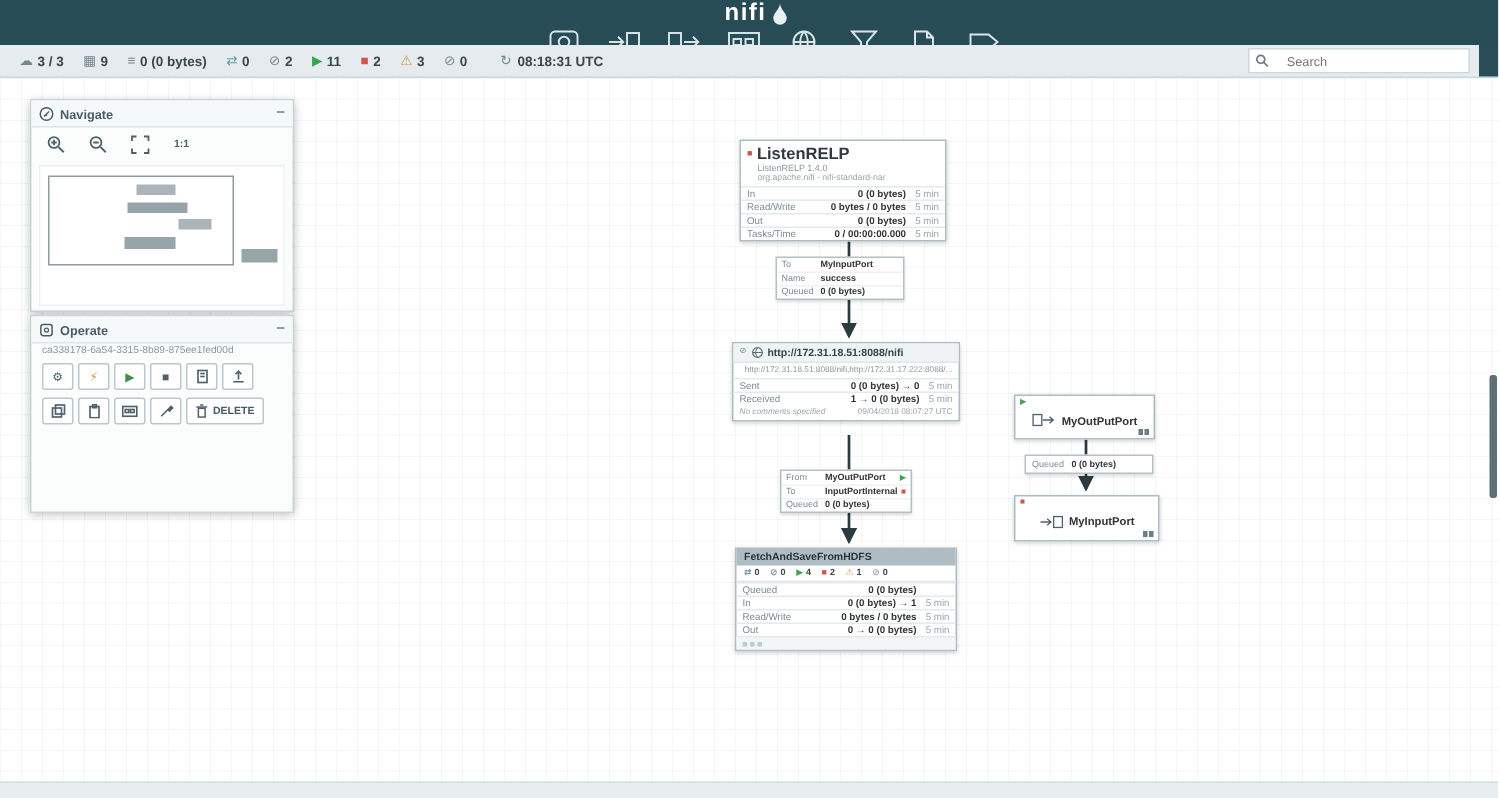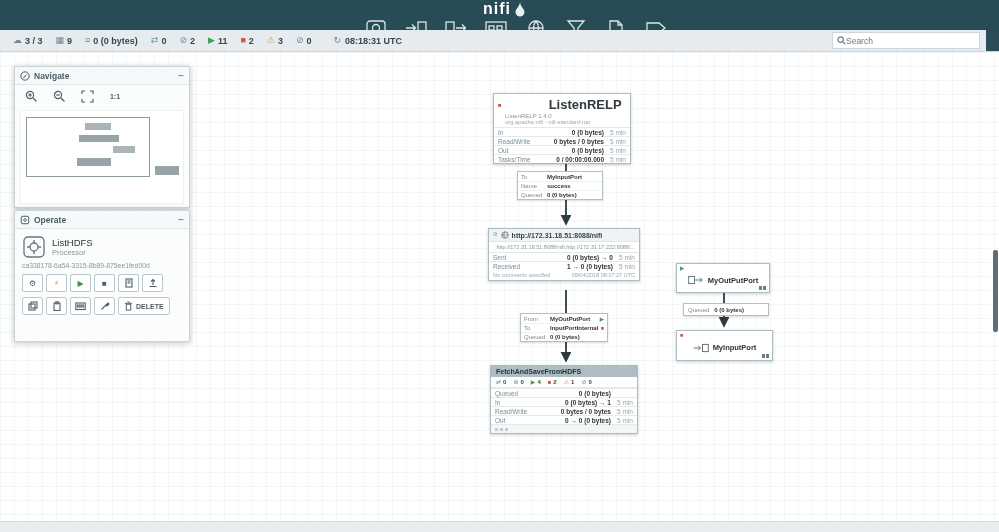--- a/index.html
+++ b/index.html
@@ -20,33 +20,33 @@
   .sbar { position:absolute; left:0; top:30px; width:999px; height:22px; background:#e5ebee; border-bottom:1px solid #ccd7db; display:flex; align-items:center; font-size:9px; color:#3c4a51; }
   .stat { display:flex; align-items:center; gap:3px; margin-left:13px; white-space:nowrap; }
   .stat .ic { font-size:9px; color:#72878f; line-height:1; }
   .stat.c-green .ic { color:#3da353; }
   .stat.c-red .ic { color:#d0564a; }
   .stat.c-amber .ic { color:#cf9b41; }
   .stat.c-blue .ic { color:#6d98a8; }
   .stat .v { font-weight:bold; color:#3a464c; }
   .refresh { display:flex; align-items:center; gap:4px; margin-left:22px; }
   .search-wrap { margin-left:auto; display:flex; align-items:center; background:#fff; border:1px solid #ccd7db; height:17px; width:148px; padding:0 4px; }
-  .search-wrap input { border:none; outline:none; font-size:8.5px; width:120px; color:#333; background:transparent; margin-left:0; }
+  .search-wrap input { border:none; outline:none; font-size:8.5px; width:120px; color:#333; background:transparent; margin-left:12px; }
   .sbar-block { width:13px; height:21px; background:#2b4d57; margin-left:6px; }
 
   
   .canvas { position:absolute; left:0; top:52px; width:999px; height:480px; background:#fff;
     background-image:
       linear-gradient(to right, rgba(40,90,100,0.05) 1px, transparent 1px),
       linear-gradient(to bottom, rgba(40,90,100,0.05) 1px, transparent 1px);
     background-size:14px 14px; }
   .arrows { position:absolute; left:0; top:0; width:100%; height:100%; z-index:1; }
 
   
-  .panel { position:absolute; left:14px; width:176px; background:#fbfdfd; border:1px solid #c8d5d9; box-shadow:0 1px 6px rgba(0,0,0,0.25); z-index:5; }
+  .panel { position:absolute; left:20px; width:176px; background:#fbfdfd; border:1px solid #c8d5d9; box-shadow:0 1px 6px rgba(0,0,0,0.25); z-index:5; }
   .panel-hd { height:18px; display:flex; align-items:center; padding:0 5px; border-bottom:1px solid #dde6e9; background:#f6f9fa; }
   .panel-hd .t { font-size:8.5px; font-weight:bold; color:#4a5d66; margin-left:4px; }
   .panel-hd .min { margin-left:auto; color:#7b8d95; font-size:10px; font-weight:bold; cursor:pointer; line-height:1; }
   .nav-tools { display:flex; gap:8px; padding:4px 6px; }
   .nav-btn { width:20px; height:15px; display:flex; align-items:center; justify-content:center; cursor:pointer; color:#4e616b; font-size:7px; font-weight:bold; }
   .nav-btn svg { stroke:#4e616b; fill:none; stroke-width:1.2; }
   .minimap { position:relative; margin:2px 5px 6px 5px; height:94px; background:#fff; border:1px solid #eef2f3; }
   .mm-vp { position:absolute; left:5px; top:6px; width:124px; height:60px; border:1px solid #8d9aa0; background:#fff; }
   .mm-blk { position:absolute; background:#97a5ab; }
 
@@ -60,21 +60,21 @@
   .op-btn svg { stroke:#4e616b; fill:none; stroke-width:1.1; }
   .op-btn.green { color:#3f8f4a; }
   .op-btn.amber { color:#c9a13e; }
   .op-btn.del { padding:0 5px; font-size:7px; font-weight:bold; color:#4a5a61; }
 
   
   .node { position:absolute; background:#fff; border:1px solid #adbcc2; box-shadow:0 1px 3px rgba(0,0,0,0.2); z-index:2; font-size:6.5px; color:#444; }
   .node-top { display:flex; align-items:center; gap:3px; padding:3px 4px 0 4px; }
   .runstat { font-size:6px; line-height:1; }
   .runstat.stopped { color:#c8574b; }
-  .node-title { font-size:13px; font-weight:bold; color:#30393e;margin-left:44px; }
+  .node-title { font-size:11px; font-weight:bold; color:#30393e; }
   .node-sub { font-size:6px; color:#8a979d; padding:1px 4px 0 11px; }
   .node-sub2 { font-size:5.8px; color:#9aa7ad; padding:0 4px 2px 11px; }
   .srow { display:flex; align-items:center; border-top:1px solid #e4eaec; padding:1px 4px; height:9px; }
   .sl { color:#7b8d95; width:36px; }
   .sv { flex:1; text-align:right; color:#333; font-weight:bold; margin-right:5px; }
   .sw { width:17px; text-align:right; color:#9aa7ad; }
 
   .conn-label { position:absolute; background:#fff; border:1px solid #b3c0c6; z-index:3; font-size:6px; box-shadow:0 1px 2px rgba(0,0,0,0.15); }
   .crow { display:flex; align-items:center; padding:1px 3px; border-top:1px solid #eef2f3; height:9px; }
   .crow:first-child { border-top:none; }
@@ -471,31 +471,20 @@
 
     <div class="panel" style="top:158px;height:132px">
       <div class="panel-hd">
         <svg width="10" height="10" viewBox="0 0 12 12">
             <rect x="1.5" y="1.5" width="9" height="9" rx="2" stroke="#4a5d66" fill="none" stroke-width="1.2"></rect>
             <circle cx="6" cy="6" r="1.6" stroke="#4a5d66" fill="none" stroke-width="1"></circle>
           </svg>
         <span class="t">Operate</span>
         <span class="min">−</span>
       </div>
-      <div class="op-comp">
-        <svg width="24" height="24" viewBox="0 0 24 24">
-            <rect x="2" y="2" width="20" height="20" rx="4"></rect>
-            <circle cx="12" cy="12" r="4"></circle>
-            <path d="M12 5 v3 M12 16 v3 M5 12 h3 M16 12 h3"></path>
-          </svg>
-        <span>
-          <div class="op-name">ListHDFS</div>
-          <div class="op-type">Processor</div>
-        </span>
-      </div>
       <div class="op-id">ca338178-6a54-3315-8b89-875ee1fed00d</div>
       <div class="op-row">
         <span class="op-btn">
             <span>⚙</span>
           </span>
         <span class="op-btn amber">
             <span>⚡</span>
           </span>
         <span class="op-btn green">
             <span>▶</span>

